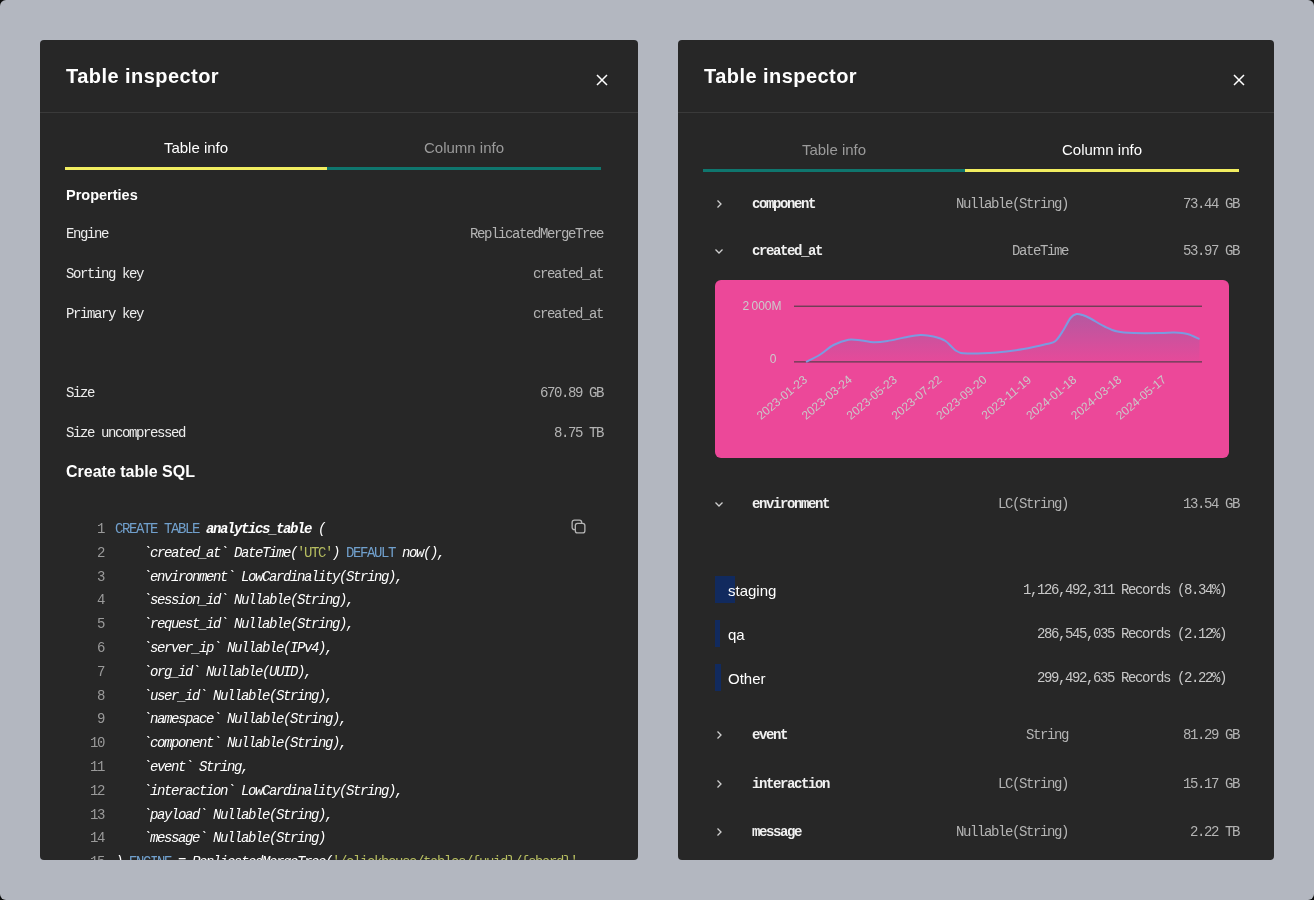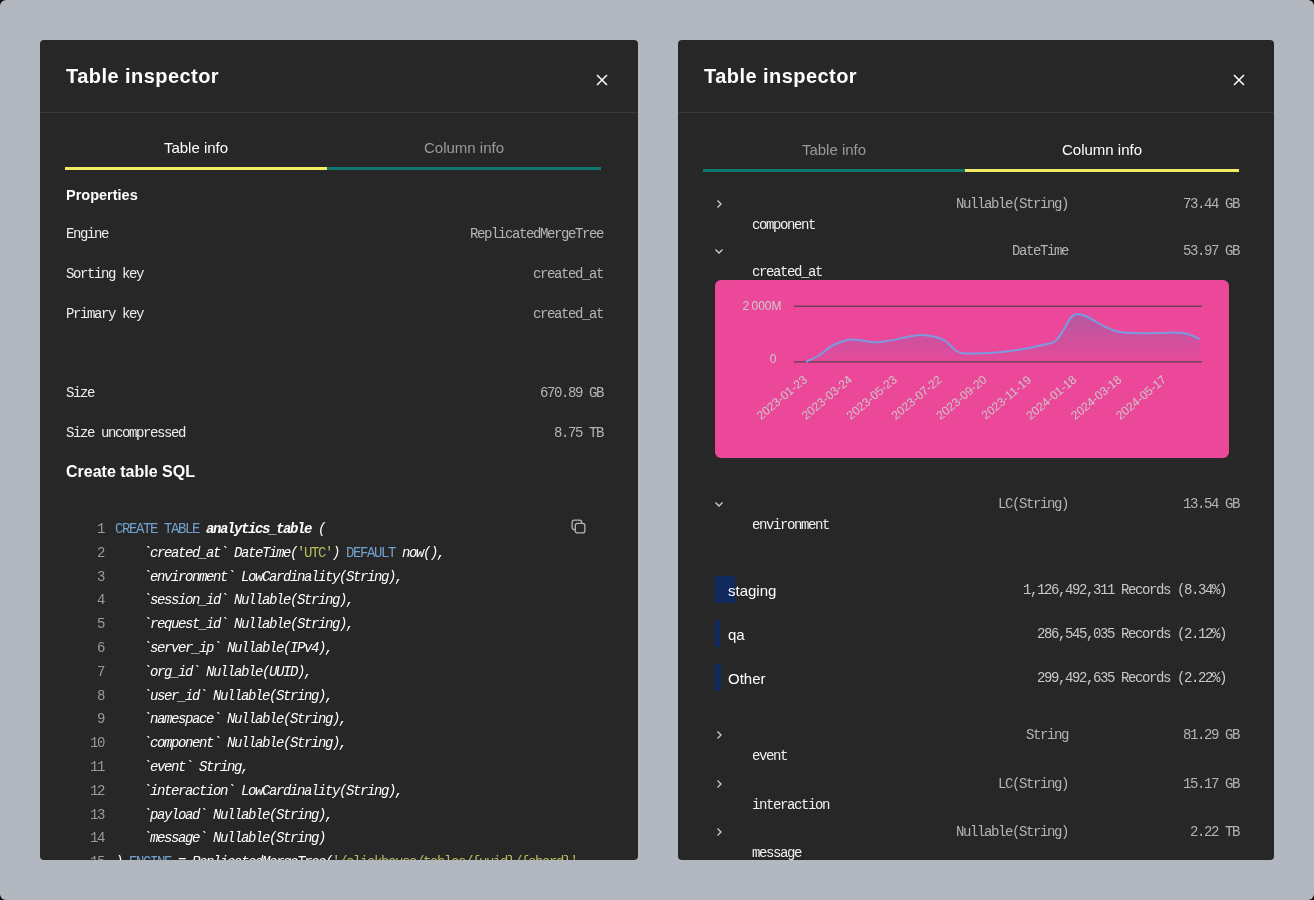--- a/index.html
+++ b/index.html
@@ -22,21 +22,21 @@
   .prow .pv{font-size:14px;color:#b4b4b4;}
   
   .code{position:absolute;left:26px;top:478px;width:560px;font-family:"Liberation Mono",monospace;font-size:14px;letter-spacing:-1.4px;line-height:23.8px;white-space:pre;}
   .ln{display:inline-block;width:38px;text-align:right;color:#9a9a9a;margin-right:11px;}
   .kw{color:#71a0cd;}
   .st{color:#b6bd60;}
   .cd{color:#ffffff;font-style:italic;}
   
   .crow{position:absolute;left:0;width:100%;height:20px;}
   .chev{position:absolute;left:36px;top:50%;margin-top:-5px;width:10px;height:10px;}
-  .cname{position:absolute;left:74px;top:50%;transform:translateY(-50%);font-size:14px;font-weight:normal;color:#f0f0f0;margin-top:21px;}
+  .cname{position:absolute;left:74px;top:50%;transform:translateY(-50%);font-size:14px;font-weight:bold;color:#f0f0f0;}
   .ctype{position:absolute;right:206px;top:50%;transform:translateY(-50%);font-size:14px;color:#b4b4b4;}
   .csize{position:absolute;right:35px;top:50%;transform:translateY(-50%);font-size:14px;color:#b4b4b4;}
   .chartbox{position:absolute;left:37px;top:240px;width:514px;height:178px;background:#ec4899;border-radius:6px;}
   .envrow{position:absolute;left:0;width:100%;height:27px;}
   .envbar{position:absolute;left:37px;top:0;height:100%;background:#112a5e;}
   .envlabel{position:absolute;left:50px;top:50%;transform:translateY(-50%);font-size:15px;color:#fff;}
   .envrec{position:absolute;right:48px;top:50%;transform:translateY(-50%);font-size:14px;color:#c8c8c8;}
 </style>
 </head>
 <body>

